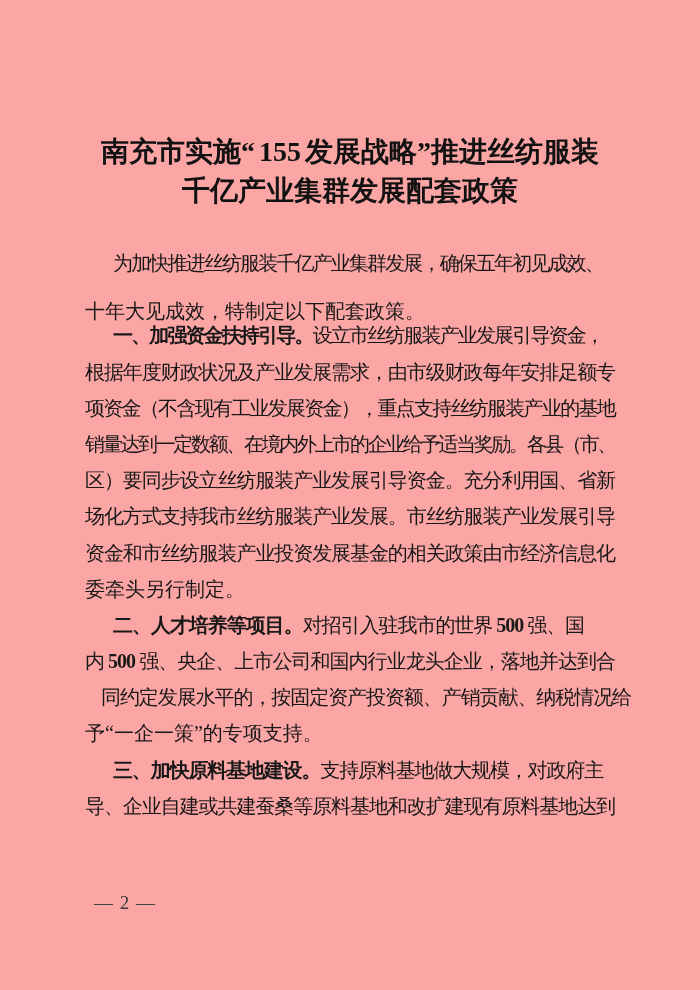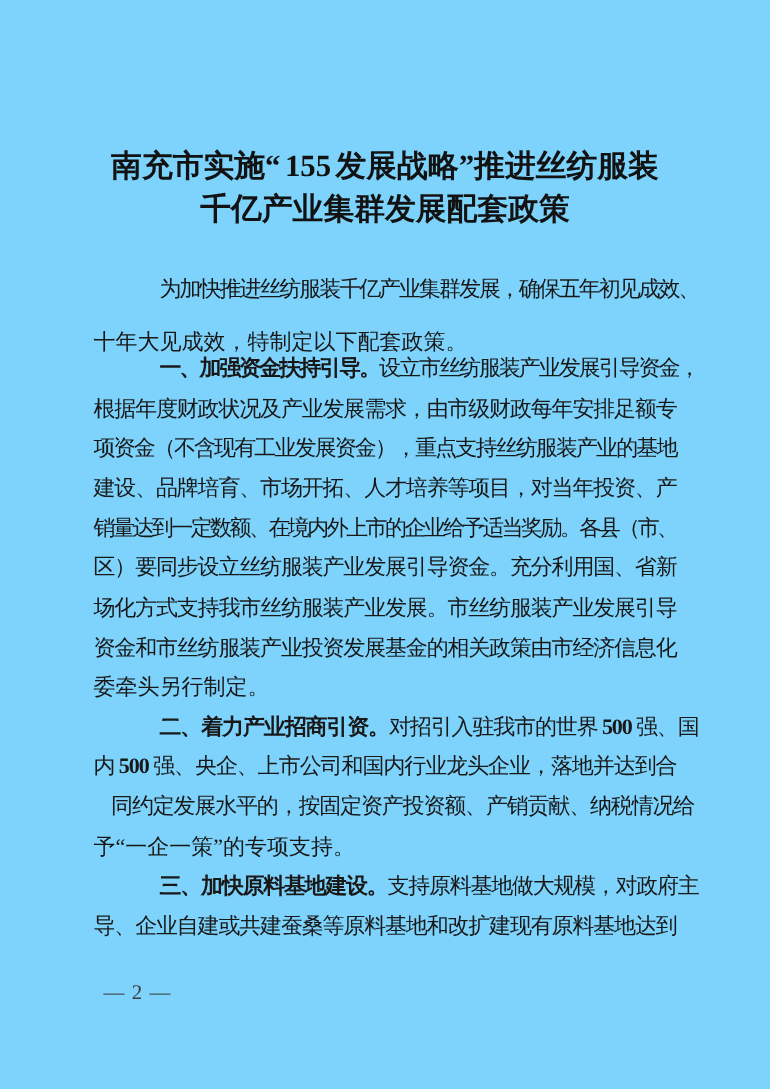--- a/index.html
+++ b/index.html
@@ -4,21 +4,21 @@
 <style>
   html, body {
     margin: 0;
     padding: 0;
     background: #ffffff;
   }
   .page {
     position: relative;
     width: 700px;
     height: 990px;
-    background: #7dd3fc;
+    background: #fca5a5;
     overflow: hidden;
     font-family: "Liberation Serif", "DejaVu Serif", serif;
     color: #1a1a1a;
   }
   .title {
     position: absolute;
     top: 132px;
     left: 0;
     width: 700px;
     text-align: center;
@@ -41,21 +41,21 @@
     font-size: 20px;
     line-height: 36.2px;
     color: #181818;
   }
   .line {
     white-space: nowrap;
     height: 36.2px;
     overflow: visible;
   }
   .line .inner { display: inline-block; }
-  .line.indent .inner { margin-left: 60px; }
+  .line.indent .inner { margin-left: 28px; }
   .seg { display: inline; }
   .seg.heading {
     font-family: "Liberation Sans", "DejaVu Sans", sans-serif;
     font-weight: 700;
   }
   .seg.number {
     font-family: "Liberation Serif", "DejaVu Serif", serif;
     font-weight: 700;
     margin: 0 4px;
   }
@@ -76,27 +76,26 @@
   <div class="title">
       <div class="title-line"><span class="seg">南充市实施“</span><span class="seg number">155</span><span class="seg">发展战略”推进丝纺服装</span></div>
       <div class="title-line"><span class="seg">千亿产业集群发展配套政策</span></div>
     </div>
   <div class="doc-body">
       <div class="line indent flush"><span class="inner" style="letter-spacing: -1.852px;"><span class="seg">为加快推进丝纺服装千亿产业集群发展，确保五年初见成效、</span></span></div>
       <div class="line"><span class="inner" style="letter-spacing: 0px; margin-top: 12px;"><span class="seg">十年大见成效，特制定以下配套政策。</span></span></div>
       <div class="line indent flush"><span class="inner" style="letter-spacing: -1.852px;"><span class="seg heading">一、加强资金扶持引导。</span><span class="seg">设立市丝纺服装产业发展引导资金，</span></span></div>
       <div class="line flush"><span class="inner" style="letter-spacing: -1.071px;"><span class="seg">根据年度财政状况及产业发展需求，由市级财政每年安排足额专</span></span></div>
       <div class="line flush"><span class="inner" style="letter-spacing: -1.724px;"><span class="seg">项资金（不含现有工业发展资金），重点支持丝纺服装产业的基地</span></span></div>
-      <div class="line flush"><span class="inner" style="letter-spacing: -1.071px;"><span class="seg">建设、品牌培育、市场开拓、人才培养等项目，对当年投资、产</span></span></div>
       <div class="line flush"><span class="inner" style="letter-spacing: -2.333px;"><span class="seg">销量达到一定数额、在境内外上市的企业给予适当奖励。各县（市、</span></span></div>
       <div class="line flush"><span class="inner" style="letter-spacing: -1.071px;"><span class="seg">区）要同步设立丝纺服装产业发展引导资金。充分利用国、省新</span></span></div>
       <div class="line flush"><span class="inner" style="letter-spacing: -1.071px; text-align: right;"><span class="seg">场化方式支持我市丝纺服装产业发展。市丝纺服装产业发展引导</span></span></div>
       <div class="line flush"><span class="inner" style="letter-spacing: -1.071px;"><span class="seg">资金和市丝纺服装产业投资发展基金的相关政策由市经济信息化</span></span></div>
       <div class="line"><span class="inner" style="letter-spacing: 0px;"><span class="seg">委牵头另行制定。</span></span></div>
-      <div class="line indent flush"><span class="inner" style="letter-spacing: -1.037px;"><span class="seg heading">二、着力产业招商引资。</span><span class="seg">对招引入驻我市的世界</span><span class="seg number">500</span><span class="seg">强、国</span></span></div>
+      <div class="line indent flush"><span class="inner" style="letter-spacing: -1.037px;"><span class="seg heading">二、人才培养等项目。</span><span class="seg">对招引入驻我市的世界</span><span class="seg number">500</span><span class="seg">强、国</span></span></div>
       <div class="line flush"><span class="inner" style="letter-spacing: -0.966px;"><span class="seg">内</span><span class="seg number">500</span><span class="seg">强、央企、上市公司和国内行业龙头企业，落地并达到合</span></span></div>
       <div class="line flush"><span class="inner" style="letter-spacing: -1.071px; margin-left: 16px;"><span class="seg">同约定发展水平的，按固定资产投资额、产销贡献、纳税情况给</span></span></div>
       <div class="line"><span class="inner" style="letter-spacing: 0px;"><span class="seg">予“一企一策”的专项支持。</span></span></div>
       <div class="line indent flush"><span class="inner" style="letter-spacing: -1.154px;"><span class="seg heading">三、加快原料基地建设。</span><span class="seg">支持原料基地做大规模，对政府主</span></span></div>
       <div class="line flush"><span class="inner" style="letter-spacing: -1.071px;"><span class="seg">导、企业自建或共建蚕桑等原料基地和改扩建现有原料基地达到</span></span></div>
     </div>
   <div class="pageno">— 2 —</div>
 </div>
 
 </body></html>

